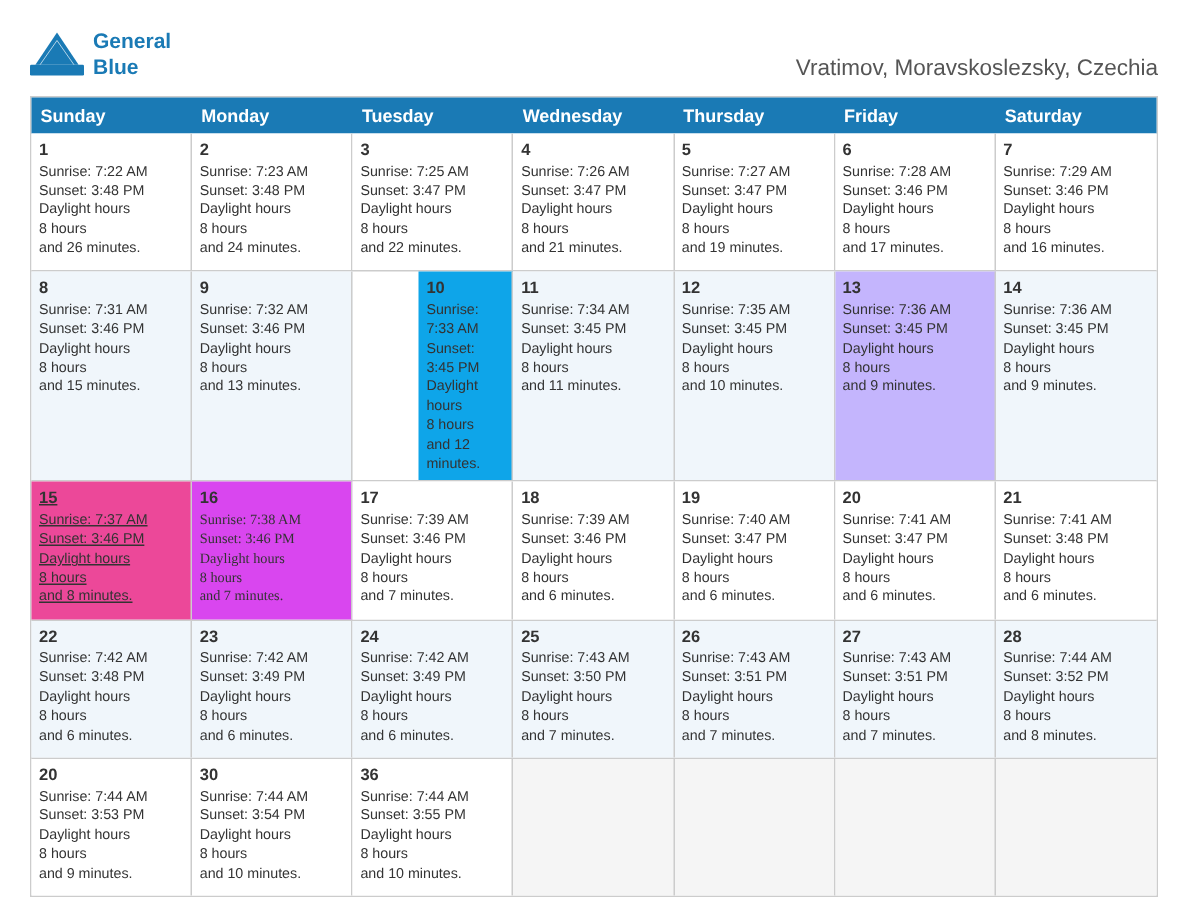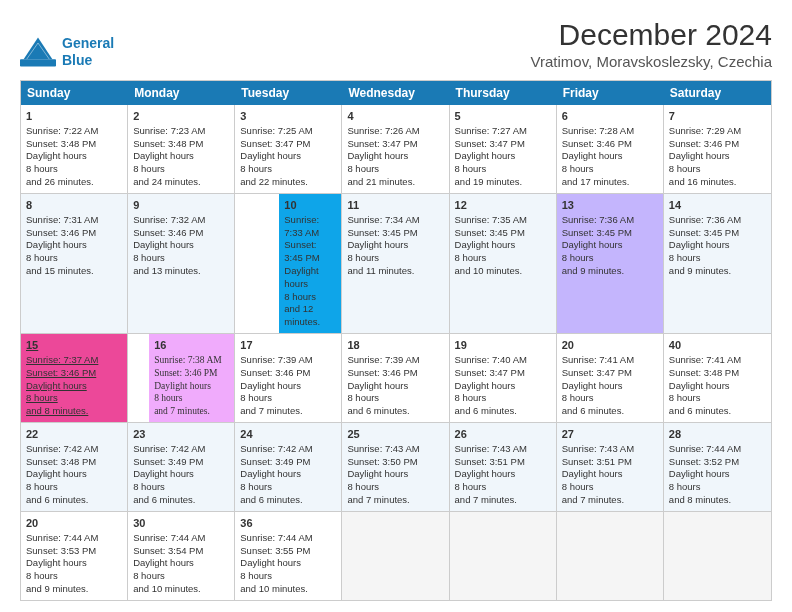--- a/index.html
+++ b/index.html
@@ -125,21 +125,20 @@
         <polygon points="20,4 36,28 4,28" fill="#1a7ab5"></polygon>
         <polygon points="20,10 34,30 6,30" fill="none" stroke="#fff" stroke-width="0.5"></polygon>
         <rect x="0" y="28" width="40" height="8" fill="#1a7ab5" rx="1"></rect>
       </svg>
       <div class="logo-text">
         <span>General</span><br>
         <span style="color:#1a7ab5">Blue</span>
       </div>
     </div>
     <div class="title-block">
-      <div class="main-title">December 2024</div>
       <div class="subtitle">Vratimov, Moravskoslezsky, Czechia</div>
     </div>
   </div>
 
   <div class="calendar">
     <div class="cal-header-row">
       <div class="cal-header-cell">Sunday</div>
       <div class="cal-header-cell">Monday</div>
       <div class="cal-header-cell">Tuesday</div>
       <div class="cal-header-cell">Wednesday</div>
@@ -221,21 +220,21 @@
 Daylight hours
 8 hours
 and 9 minutes.</span></div>
         </div>
         <div class="cal-row">
           <div class="cal-cell" style="background: #ec4899; text-decoration: underline;"><span class="day-num">15</span><span style="white-space: pre-line;">Sunrise: 7:37 AM
 Sunset: 3:46 PM
 Daylight hours
 8 hours
 and 8 minutes.</span></div>
-          <div class="cal-cell" style="background: #f0abfc; margin-left: 21px;"><span class="day-num">16</span><span style="white-space: pre-line; font-family: Liberation Serif, serif;">Sunrise: 7:38 AM
+          <div class="cal-cell" style="background: #d946ef;"><span class="day-num">16</span><span style="white-space: pre-line; font-family: Liberation Serif, serif;">Sunrise: 7:38 AM
 Sunset: 3:46 PM
 Daylight hours
 8 hours
 and 7 minutes.</span></div>
           <div class="cal-cell" style="background: rgb(255, 255, 255);"><span class="day-num">17</span><span style="white-space: pre-line;">Sunrise: 7:39 AM
 Sunset: 3:46 PM
 Daylight hours
 8 hours
 and 7 minutes.</span></div>
           <div class="cal-cell" style="background: rgb(255, 255, 255);"><span class="day-num">18</span><span style="white-space: pre-line;">Sunrise: 7:39 AM
@@ -246,21 +245,21 @@
           <div class="cal-cell" style="background: rgb(255, 255, 255);"><span class="day-num">19</span><span style="white-space: pre-line;">Sunrise: 7:40 AM
 Sunset: 3:47 PM
 Daylight hours
 8 hours
 and 6 minutes.</span></div>
           <div class="cal-cell" style="background: rgb(255, 255, 255);"><span class="day-num">20</span><span style="white-space: pre-line;">Sunrise: 7:41 AM
 Sunset: 3:47 PM
 Daylight hours
 8 hours
 and 6 minutes.</span></div>
-          <div class="cal-cell" style="background: rgb(255, 255, 255);"><span class="day-num">40</span><span style="white-space: pre-line;">Sunrise: 7:41 AM
+          <div class="cal-cell" style="background: rgb(255, 255, 255);"><span class="day-num">21</span><span style="white-space: pre-line;">Sunrise: 7:41 AM
 Sunset: 3:48 PM
 Daylight hours
 8 hours
 and 6 minutes.</span></div>
         </div>
         <div class="cal-row">
           <div class="cal-cell" style="background: rgb(240, 246, 251);"><span class="day-num">22</span><span style="white-space: pre-line;">Sunrise: 7:42 AM
 Sunset: 3:48 PM
 Daylight hours
 8 hours

